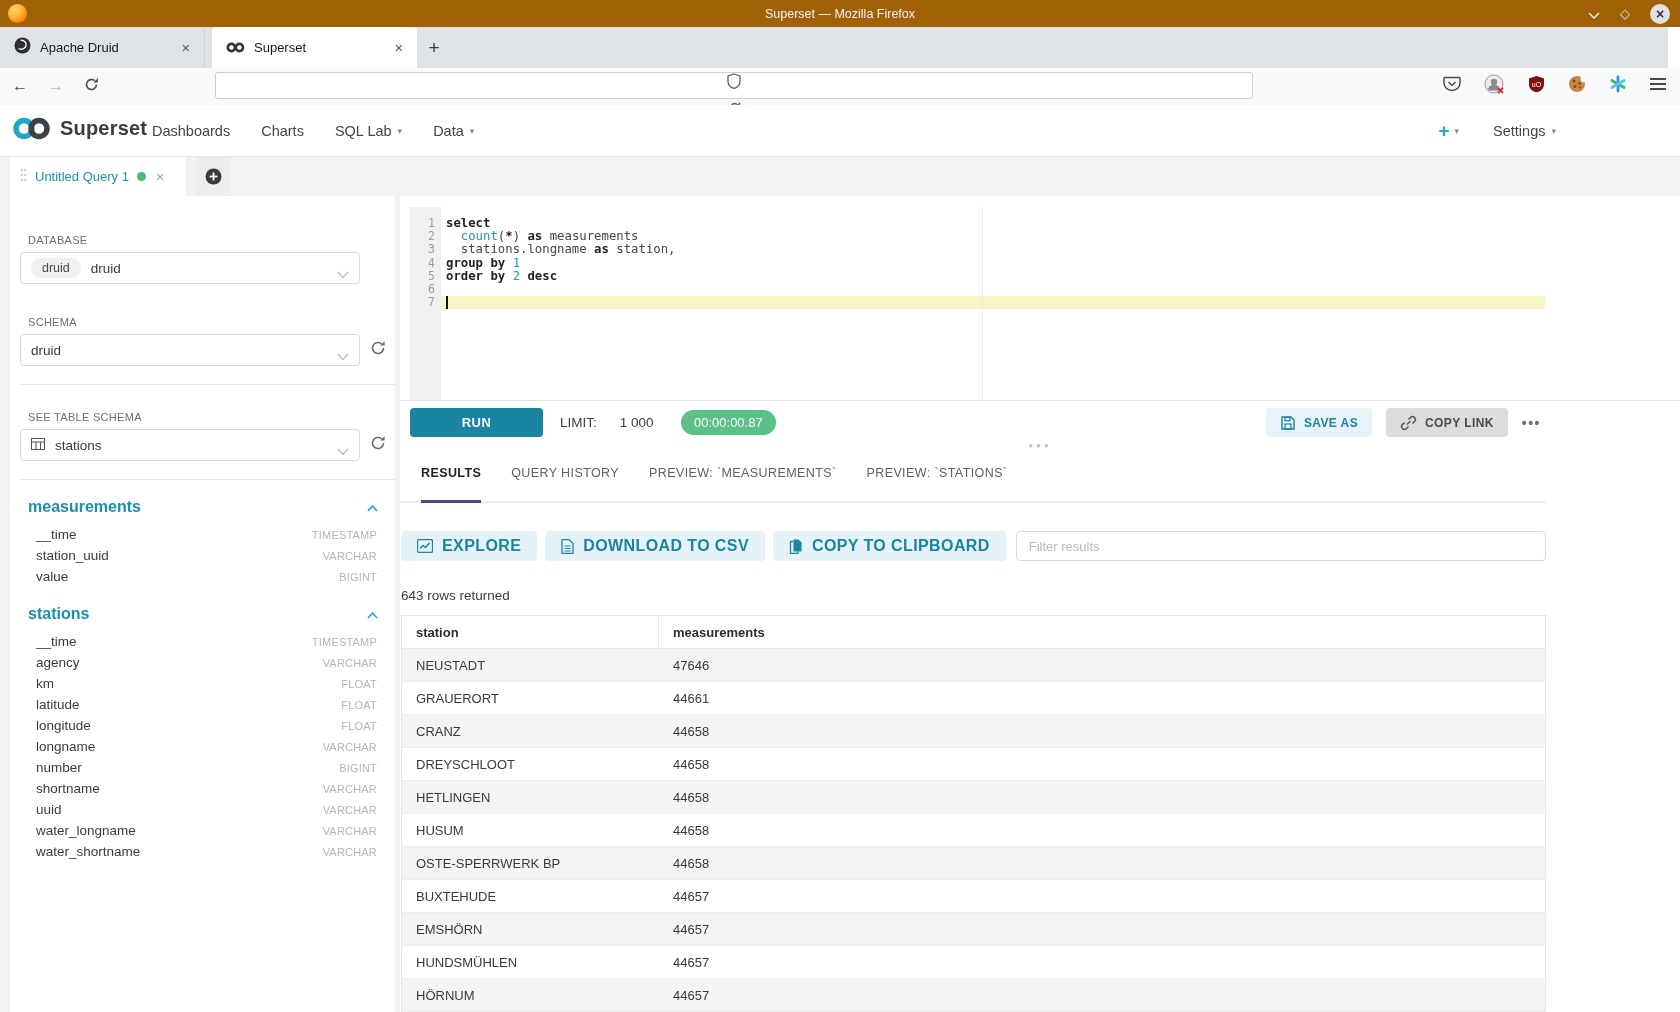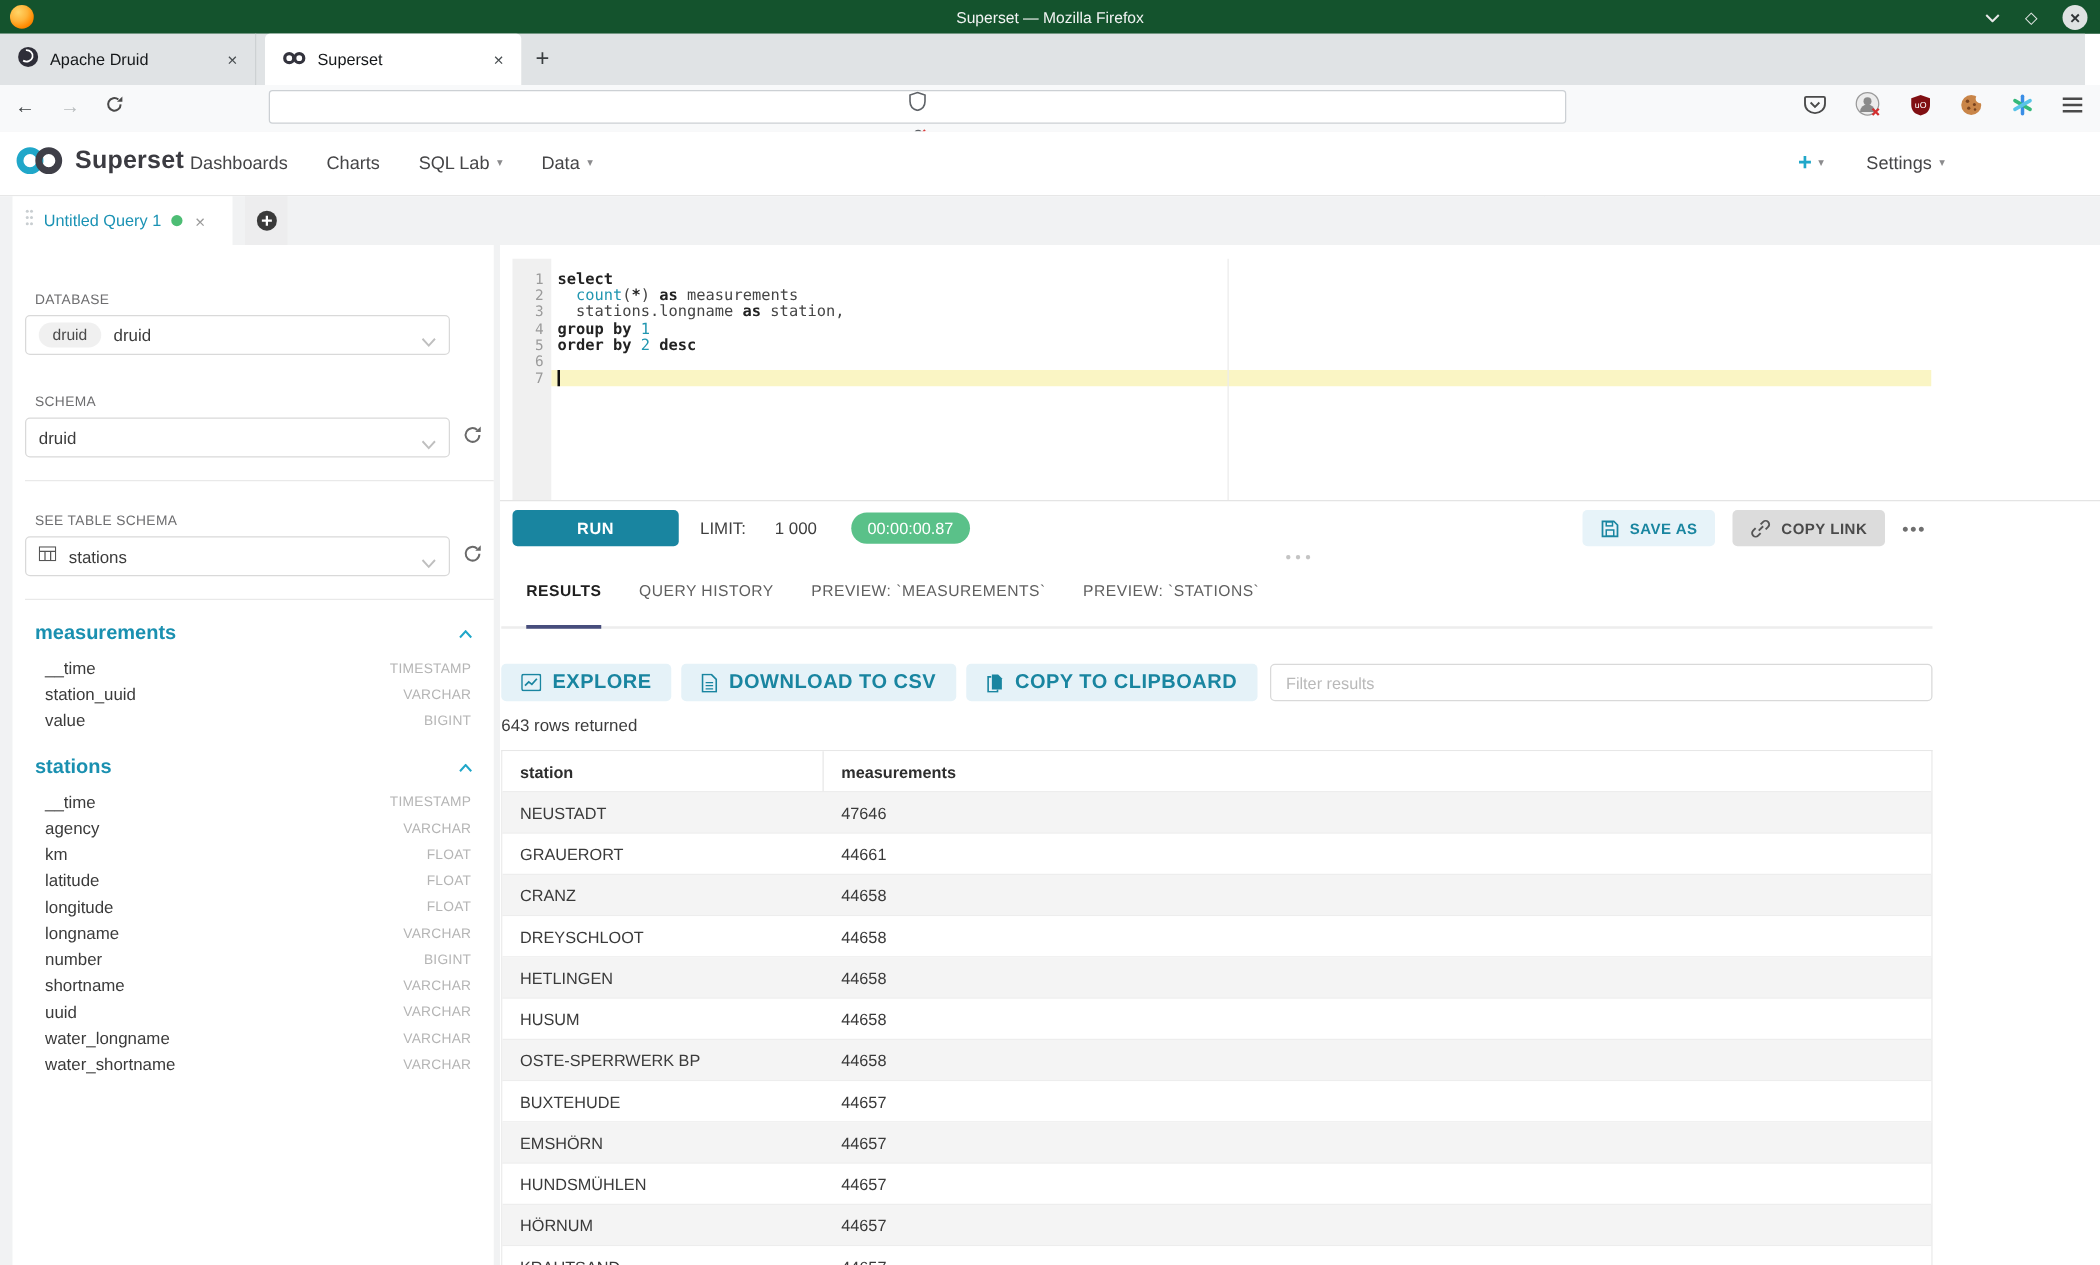--- a/index.html
+++ b/index.html
@@ -1,20 +1,20 @@
 <!DOCTYPE html>
 <html><head>
 <meta charset="utf-8">
 <style>
   html,body{margin:0;padding:0;background:#555;}
   .screen{position:relative;width:1680px;height:1012px;overflow:hidden;background:#fff;
           font-family:"Liberation Sans","DejaVu Sans",sans-serif;-webkit-font-smoothing:antialiased;}
 
   
-  .titlebar{position:absolute;left:0;top:0;right:0;height:27px;background:#14532d;display:flex;align-items:center;}
+  .titlebar{position:absolute;left:0;top:0;right:0;height:27px;background:#a16207;display:flex;align-items:center;}
   .ff-logo{position:absolute;left:8px;top:4px;width:19px;height:19px;border-radius:50%;
            background:radial-gradient(circle at 35% 30%,#ffd567 0%,#ffb43a 40%,#ff8a00 70%,#e66000 100%);}
   .win-title{flex:1;text-align:center;color:#f2f3f3;font-size:12.5px;}
   .win-controls{position:absolute;right:10px;top:0;height:27px;display:flex;align-items:center;gap:20px;}
   .win-diamond{color:#e8e9e9;font-size:13px;line-height:1;}
   .win-close{width:20px;height:20px;border-radius:50%;background:#dfe2e2;color:#2f3335;font-size:14px;
              display:flex;align-items:center;justify-content:center;font-weight:bold;}
 
   
   .tabstrip{position:absolute;left:0;top:27px;right:12px;height:41px;background:#e0e3e5;display:flex;align-items:stretch;}
@@ -111,21 +111,21 @@
   .sinner{margin:0 134px 0 1px;}
   .stabs{display:flex;gap:30px;padding-left:20px;border-bottom:2px solid #ededed;height:50px;box-sizing:border-box;align-items:flex-end;}
   .stab{font-size:12.5px;color:#5f5f5f;letter-spacing:.4px;padding-bottom:20px;border-bottom:3px solid transparent;margin-bottom:-2px;white-space:nowrap;}
   .stab.active{color:#1f1f1f;font-weight:bold;border-bottom-color:#474d7c;}
   .actions{display:flex;gap:8px;margin-top:28px;align-items:center;}
   .act-btn{display:flex;align-items:center;gap:9px;height:30px;padding:0 16px;border-radius:4px;border:none;
            background:#e5f2f8;color:#1985a0;font-size:16px;font-weight:bold;letter-spacing:.4px;font-family:inherit;}
   .filter-input{flex:1;height:30px;box-sizing:border-box;border:1px solid #d9d9d9;border-radius:4px;margin-left:2px;
                 padding:0 12px;font-size:13px;color:#3a3a3a;font-family:inherit;outline:none;}
   .filter-input::placeholder{color:#b9b9b9;}
-  .rowcount{margin-top:12px;font-size:13.5px;color:#3c3c3c;}
+  .rowcount{margin-top:27px;font-size:13.5px;color:#3c3c3c;}
   .rtable{margin-top:12px;border:1px solid #e7e7e7;border-bottom:none;}
   .rt-head{display:flex;height:32px;border-bottom:1px solid #e7e7e7;background:#fff;}
   .rt-th{font-size:13px;font-weight:bold;color:#2e2e2e;display:flex;align-items:center;padding-left:14px;box-sizing:border-box;}
   .rt-th:first-child{width:257px;border-right:1px solid #e7e7e7;}
   .rt-th:last-child{flex:1;}
   .rt-tr{display:flex;height:32px;border-bottom:1px solid #ededed;background:#fff;}
   .rt-tr.odd{background:#f4f4f4;}
   .rt-td{font-size:13px;color:#3a3a3a;display:flex;align-items:center;padding-left:14px;box-sizing:border-box;}
   .rt-td:first-child{width:257px;}
   .rt-td:last-child{flex:1;}

